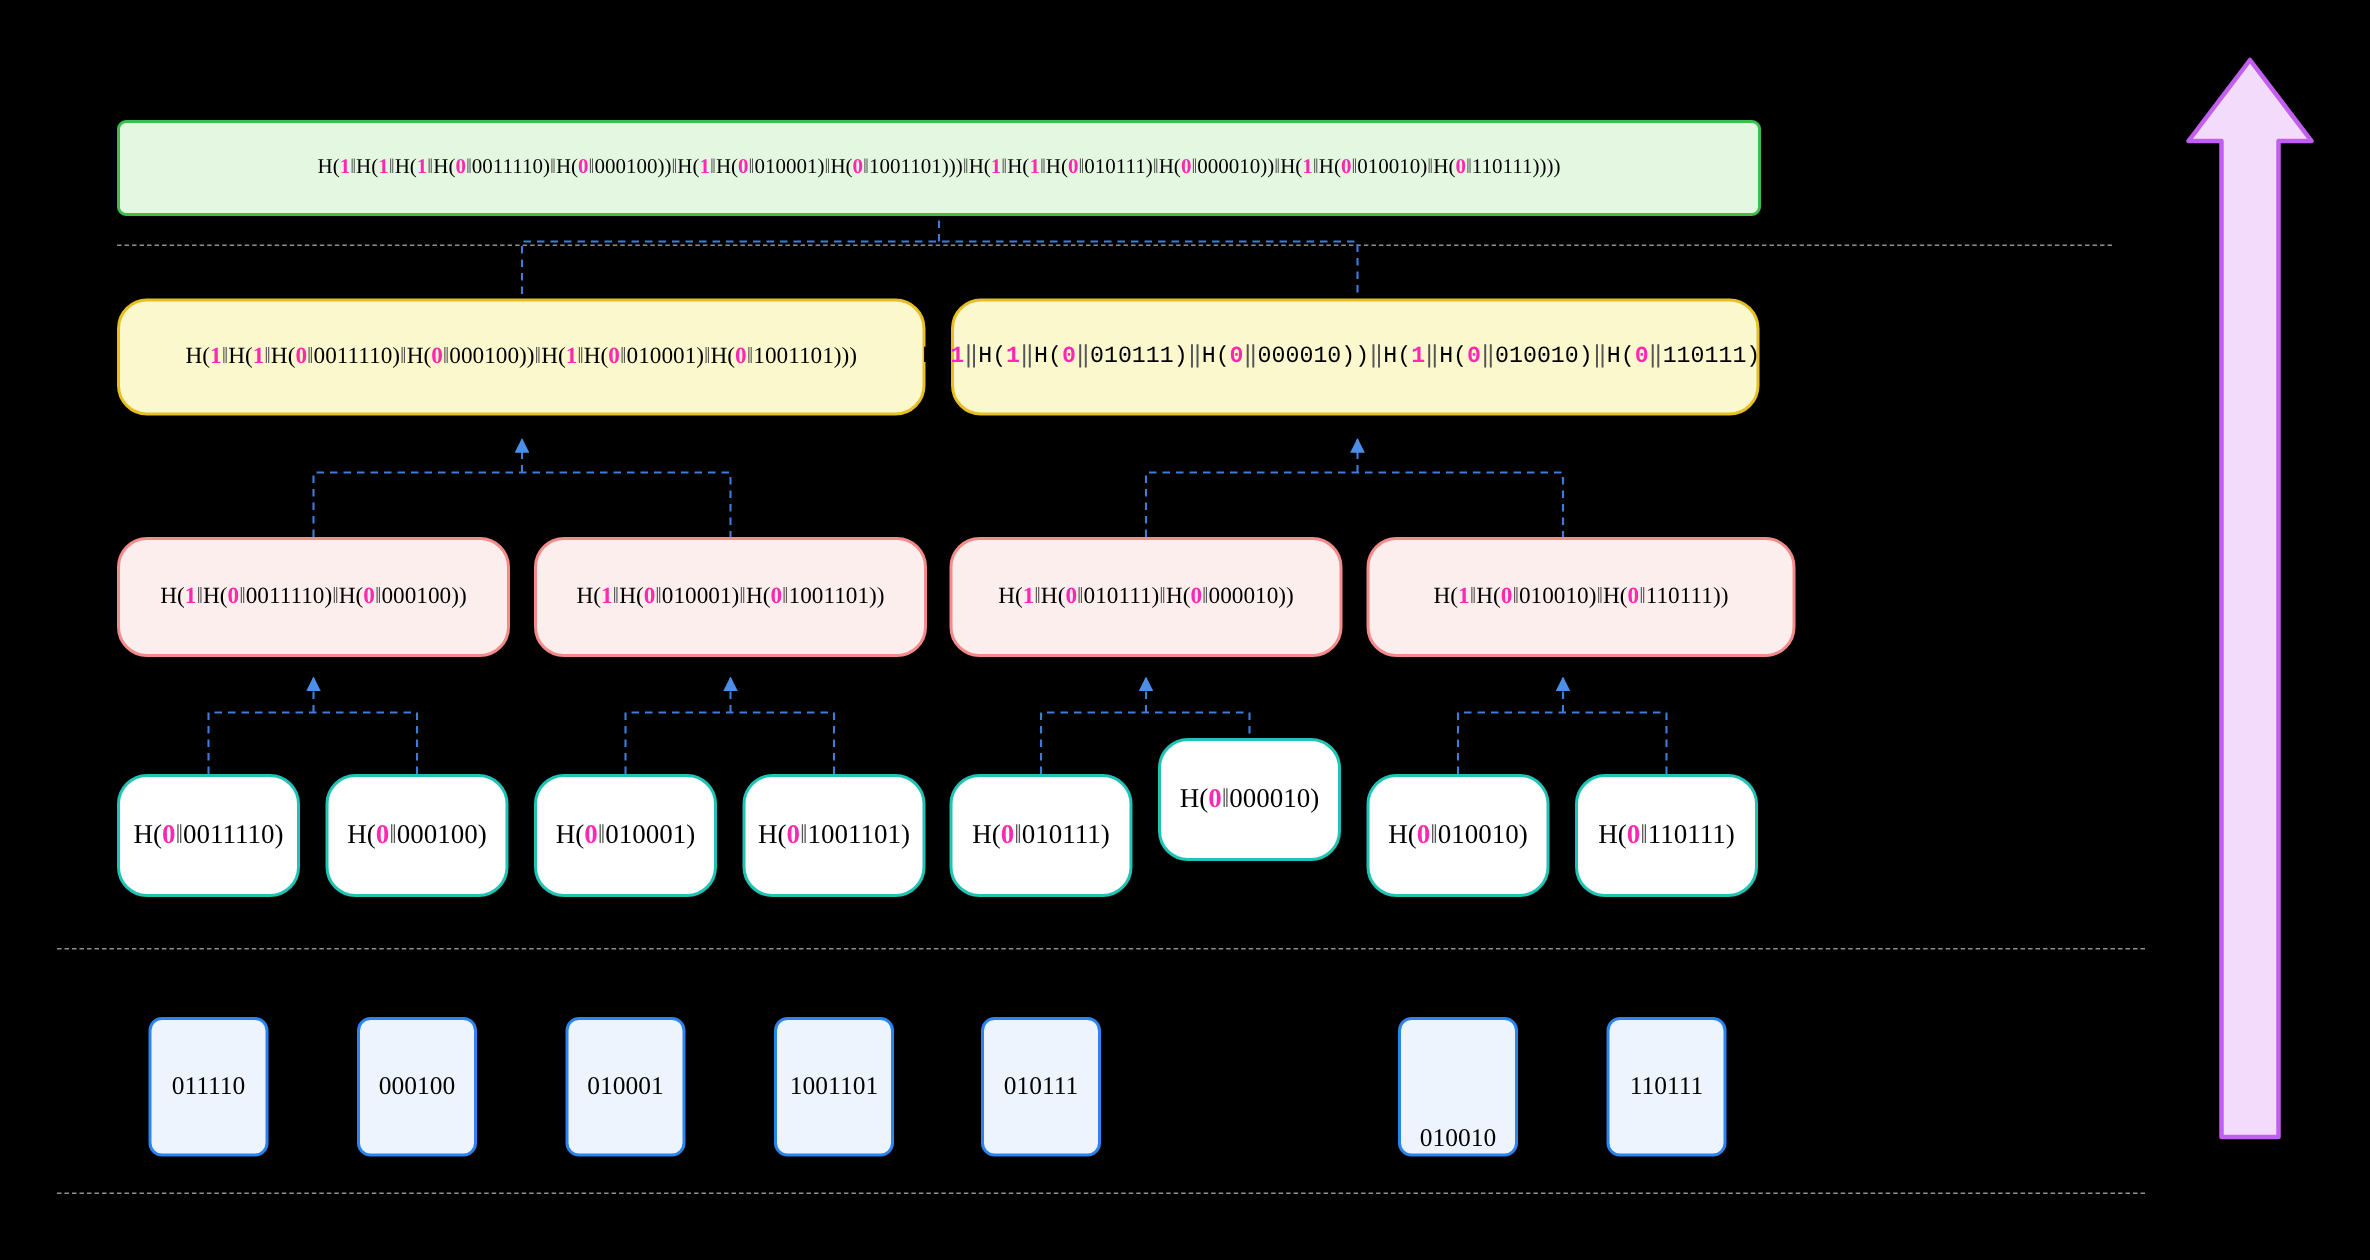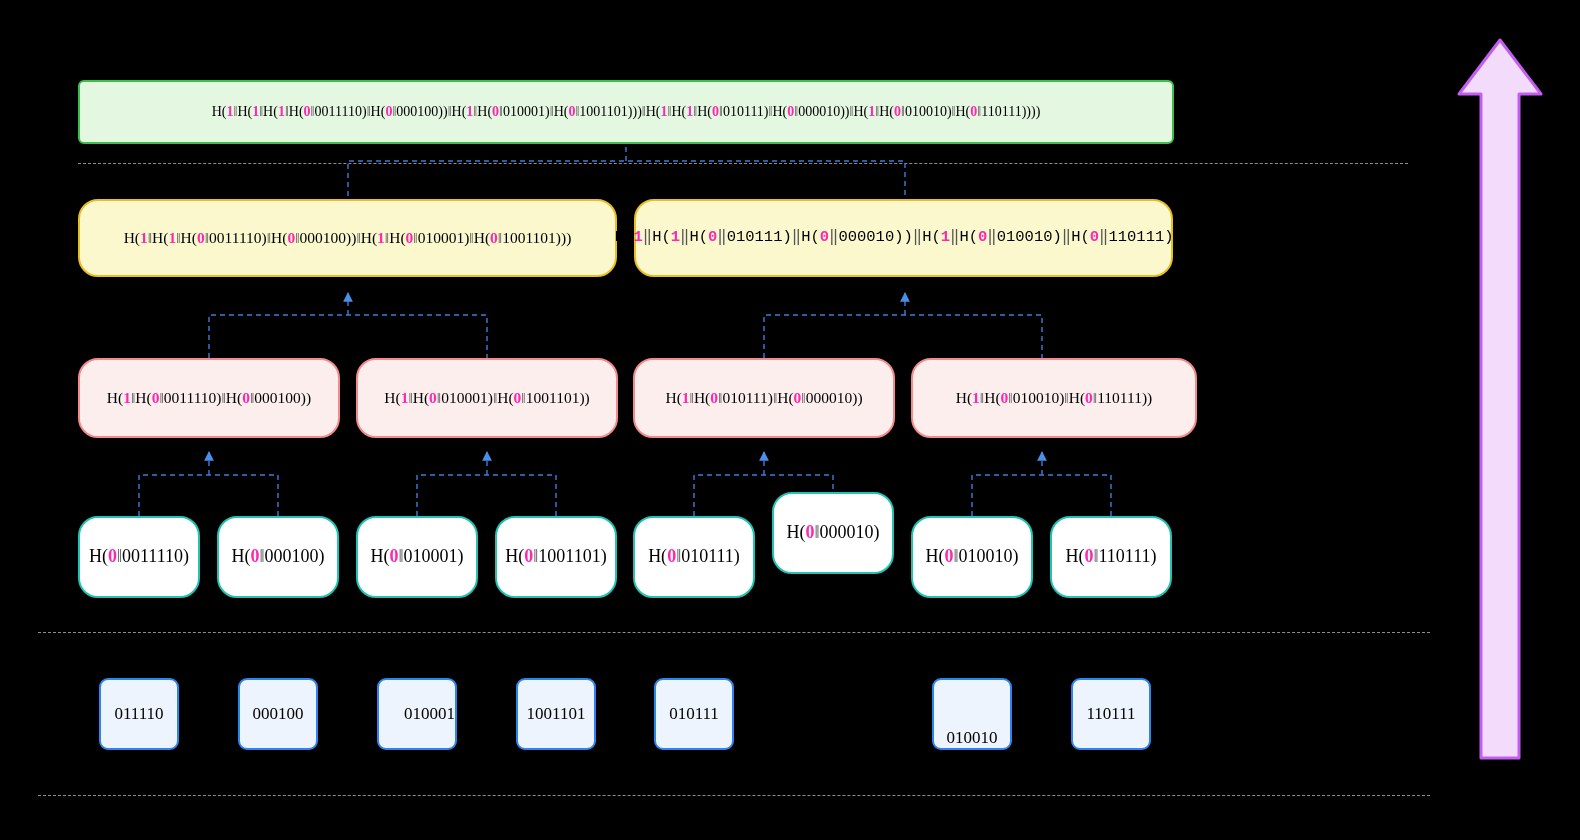--- a/index.html
+++ b/index.html
@@ -36,21 +36,21 @@
   .inner{
     background:#fdeeee;border-color:#f58a8a;
     height:80px;font-size:15.5px;
   }
   .leaf{
     background:#ffffff;border-color:#1fc4b4;
     width:122px;height:82px;font-size:18px;
   }
   .datablock{
     background:#eef4fd;border-color:#2b85f0;border-radius:9px;
-    width:80px;height:72px;font-size:17px;
+    width:80px;height:93px;font-size:17px;
     font-family:"Liberation Serif","DejaVu Serif",serif;
   }
   .sep{color:#555;}
 
   
   .hsep{
     position:absolute;height:0;border-top:1px dashed #8d8d8d;
   }
 
   
@@ -144,21 +144,21 @@
   <div class="node leaf" style="left:1050px;top:516px;">
     <span class="txt hashexpr">H(<span style="color:#ff28b0;font-weight:bold;">0</span><span class="sep">‖</span>110111)</span>
   </div>
 
   <div class="node datablock" style="left:99px;top:678px;">
     <span class="txt">011110</span>
   </div>
   <div class="node datablock" style="left:238px;top:678px;">
     <span class="txt">000100</span>
   </div>
-  <div class="node datablock" style="left:377px;top:678px;justify-content:flex-end;">
+  <div class="node datablock" style="left:377px;top:678px;">
     <span class="txt">010001</span>
   </div>
   <div class="node datablock" style="left:516px;top:678px;">
     <span class="txt">1001101</span>
   </div>
   <div class="node datablock" style="left:654px;top:678px;">
     <span class="txt">010111</span>
   </div>
   <div class="node datablock" style="left:932px;top:678px;align-items:flex-end;">
     <span class="txt">010010</span>

